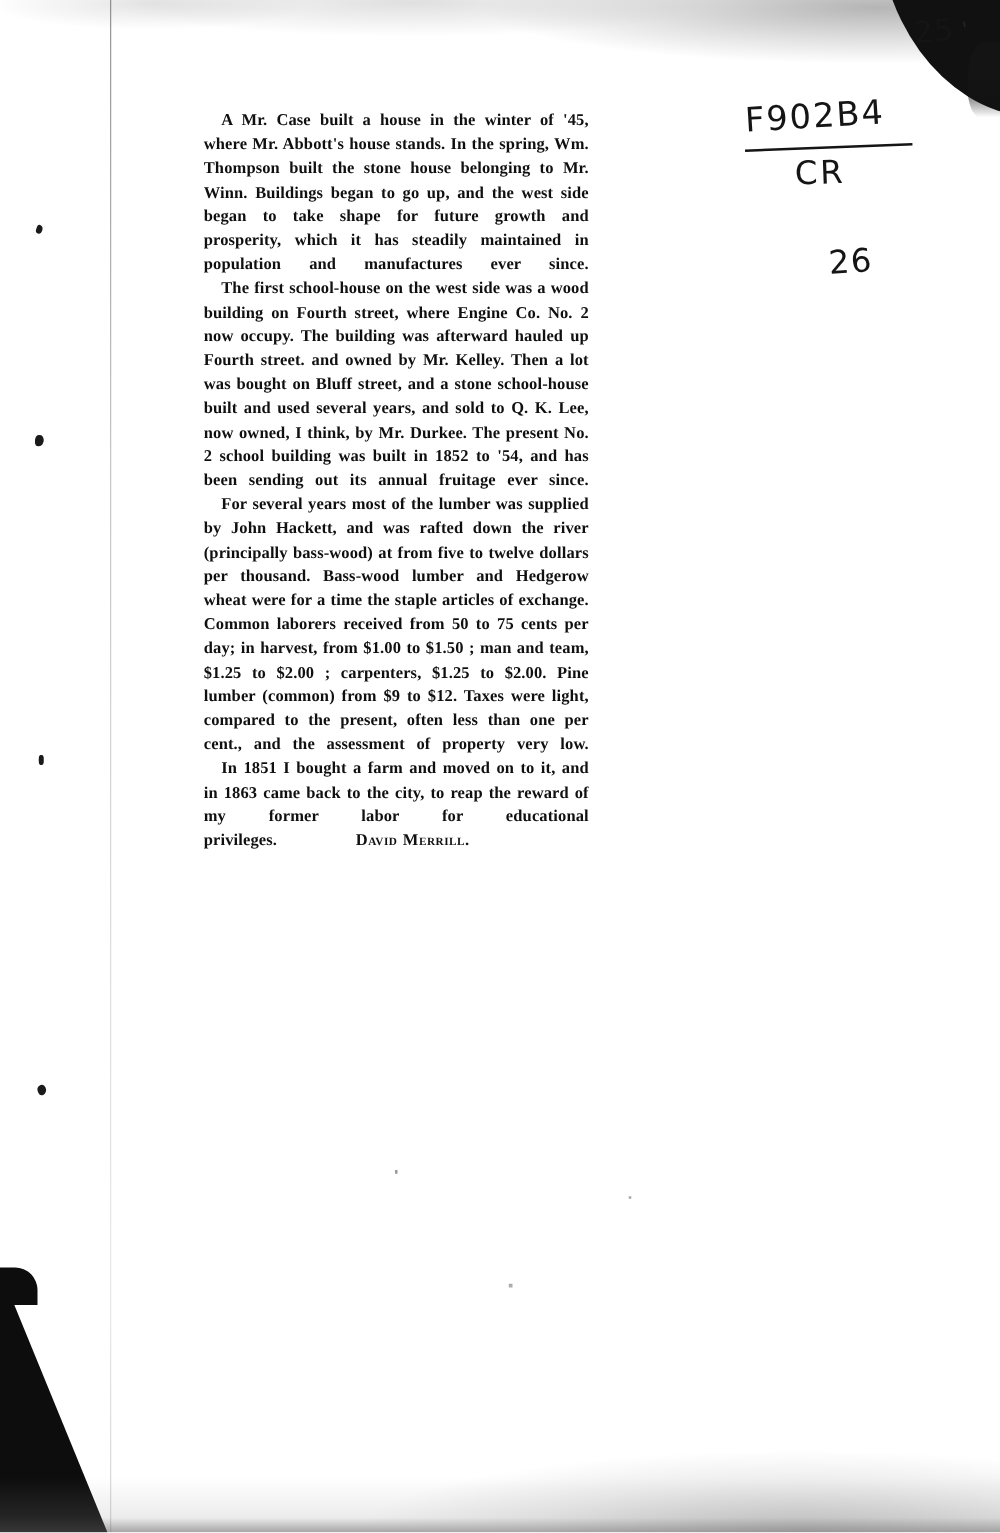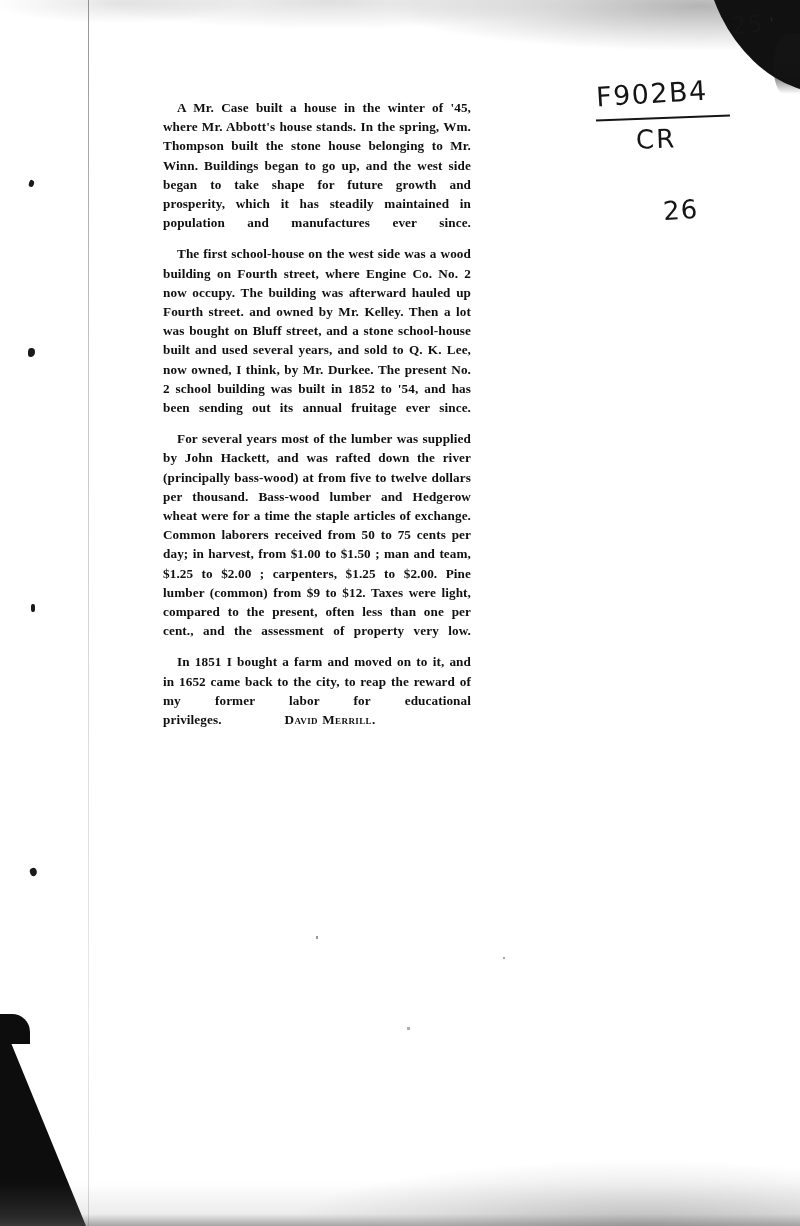--- a/index.html
+++ b/index.html
@@ -88,21 +88,21 @@
   }
 
   
   .text-column {
     position: absolute;
     left: 163px;
     top: 86px;
     width: 308px;
   }
   .para {
-    margin: 12px 0 0 0;
+    margin: 0 0 0 0;
     text-indent: 14px;
     text-align: justify;
     text-align-last: justify;
     font-size: 13.2px;
     line-height: 19.2px;
     font-weight: bold;
     color: #101010;
     letter-spacing: 0.1px;
     word-spacing: 0.6px;
   }
@@ -197,16 +197,16 @@
 
   <div class="hand hand-callnum">F902B4</div>
   <div class="hand-underline"></div>
   <div class="hand hand-cr">CR</div>
   <div class="hand hand-num26">26</div>
 
   <div class="text-column">
     <p class="para">A Mr. Case built a house in the winter of '45, where Mr. Abbott's house stands. In the spring, Wm. Thompson built the stone house belonging to Mr. Winn. Buildings began to go up, and the west side began to take shape for future growth and prosperity, which it has steadily maintained in population and manufactures ever since.</p>
     <p class="para">The first school-house on the west side was a wood building on Fourth street, where Engine Co. No. 2 now occupy. The building was afterward hauled up Fourth street. and owned by Mr. Kelley. Then a lot was bought on Bluff street, and a stone school-house built and used several years, and sold to Q. K. Lee, now owned, I think, by Mr. Durkee. The present No. 2 school building was built in 1852 to '54, and has been sending out its annual fruitage ever since.</p>
     <p class="para">For several years most of the lumber was supplied by John Hackett, and was rafted down the river (principally bass-wood) at from five to twelve dollars per thousand. Bass-wood lumber and Hedgerow wheat were for a time the staple articles of exchange. Common laborers received from 50 to 75 cents per day; in harvest, from $1.00 to $1.50 ; man and team, $1.25 to $2.00 ; carpenters, $1.25 to $2.00. Pine lumber (common) from $9 to $12. Taxes were light, compared to the present, often less than one per cent., and the assessment of property very low.</p>
-    <p class="para last-ragged"><span>In 1851 I bought a farm and moved on to it, and in 1652 came back to the city, to reap the reward of my former labor for educational privileges.</span><span class="smallcaps" style="margin-left:34px;padding-left:29px;">David Merrill.</span></p>
+    <p class="para last-ragged"><span>In 1851 I bought a farm and moved on to it, and in 1863 came back to the city, to reap the reward of my former labor for educational privileges.</span><span class="smallcaps" style="margin-left:34px;padding-left:29px;">David Merrill.</span></p>
   </div>
 
 </div>
 
 </body></html>

